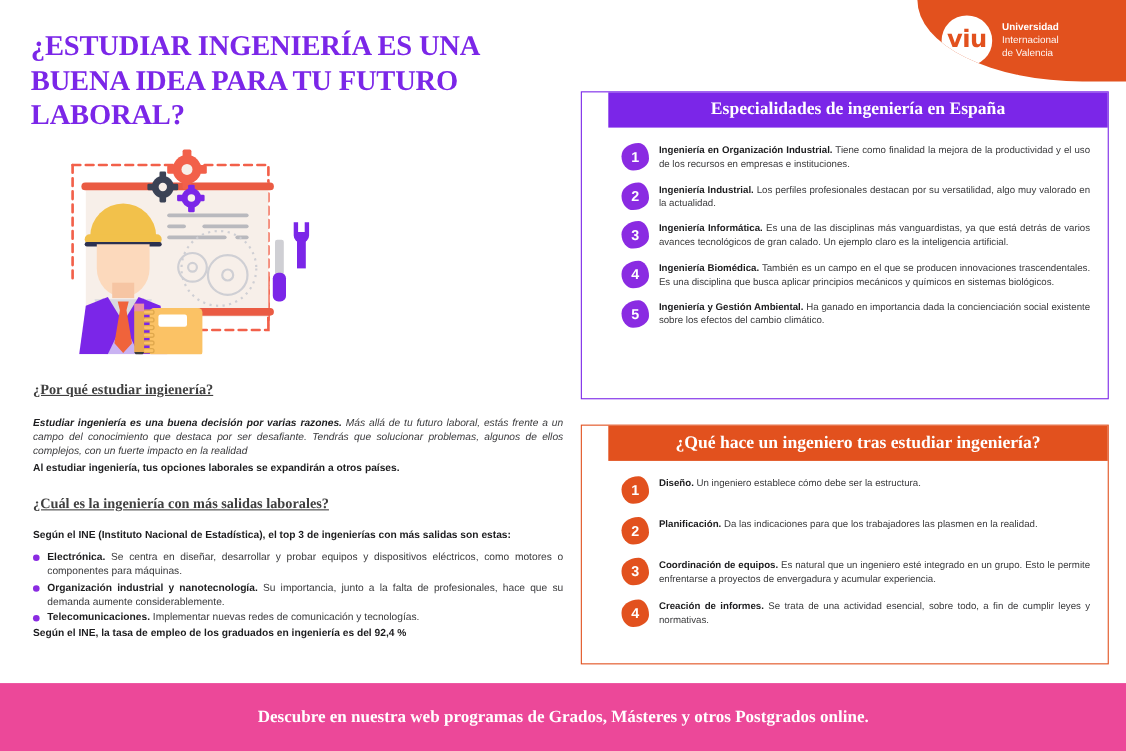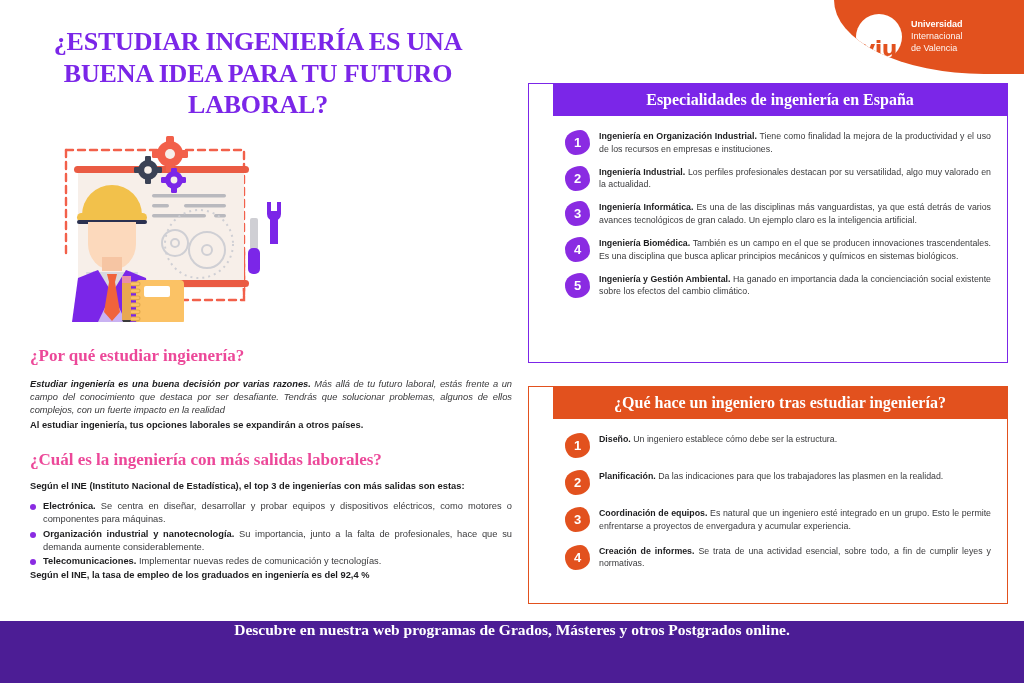--- a/index.html
+++ b/index.html
@@ -16,54 +16,53 @@
   .logo-blob{
     position:absolute;top:0;right:0;width:190px;height:74px;
     background:#E2511E;
     border-bottom-left-radius:150px 74px;
     border-bottom-right-radius:0;
     overflow:hidden;
   }
   .logo-inner{position:absolute;top:14px;left:22px;display:flex;align-items:center;gap:9px;}
   .logo-circle{
     width:46px;height:46px;border-radius:50%;background:#fff;
-    display:flex;align-items:flex-end;justify-content:center;
+    display:flex;align-items:center;justify-content:center;
   }
   .logo-circle span{
     color:#E2511E;font-size:22px;font-weight:bold;letter-spacing:-0.5px;
     font-family:"DejaVu Sans", sans-serif;line-height:1;
   }
   .logo-text{color:#fff;font-size:9px;line-height:1.3;}
   .logo-text .l1{font-weight:bold;}
   .logo-text .l2,.logo-text .l3{font-weight:normal;opacity:.95;}
 
   
   .left{position:absolute;left:0;top:0;width:516px;height:620px;}
   .main-title{
     position:absolute;left:28px;top:26px;width:460px;
-    text-align:center;
     color:#7B26E8;
     font-family:"Liberation Serif", serif;
     font-weight:bold;font-size:26px;line-height:1.22;
     letter-spacing:-0.2px;
   }
 
   .illus{position:absolute;left:44px;top:132px;width:262px;height:190px;}
 
   .intro{
     position:absolute;left:314px;top:166px;width:198px;
     font-size:9.4px;line-height:1.45;color:#231f20;text-align:justify;
   }
   .intro b{font-weight:bold;}
   .intro .p2{margin-top:1px;}
 
   .h2{
-    color:#ec4899;font-family:"Liberation Serif", serif;
-    font-weight:bold;font-size:17px;
-    position:absolute;left:30px;
+    color:#404040;font-family:"Liberation Serif", serif;
+    font-weight:bold;font-size:13px;
+    position:absolute;left:30px;text-decoration:underline;
   }
   .h2.a{top:346px;}
   .h2.b{top:450px;}
 
   .body-block{position:absolute;left:30px;width:482px;font-size:9.3px;line-height:1.42;color:#3a3a3c;}
   .body-block.a{top:378px;}
   .body-block.b{top:480px;}
   .body-block b{color:#1d1d1f;font-weight:bold;text-align:right;}
   .body-block .just{text-align:justify;font-style:italic;}
   .body-block p{margin:0 0 0 0;}
@@ -104,22 +103,22 @@
     color:#fff;font-size:13px;font-weight:bold;font-family:"Liberation Sans", sans-serif;
   }
   .item-text{
     flex:1 1 auto;font-size:8.8px;line-height:1.46;color:#3a3a3c;text-align:justify;
     padding-top:1px;
   }
   .item-text b{color:#1d1d1f;font-weight:bold;}
 
   
   .footer{
-    position:absolute;left:0;bottom:0;width:1024px;height:62px;background:#4c1d95;
-    display:flex;justify-content:center;
+    position:absolute;left:0;bottom:0;width:1024px;height:62px;background:#ec4899;
+    display:flex;align-items:center;justify-content:center;
   }
   .footer span{
     color:#fff;font-family:"Liberation Serif", serif;font-weight:bold;font-size:15.5px;
   }
 </style>
 </head>
 <body>
 
 <div class="page">
 

